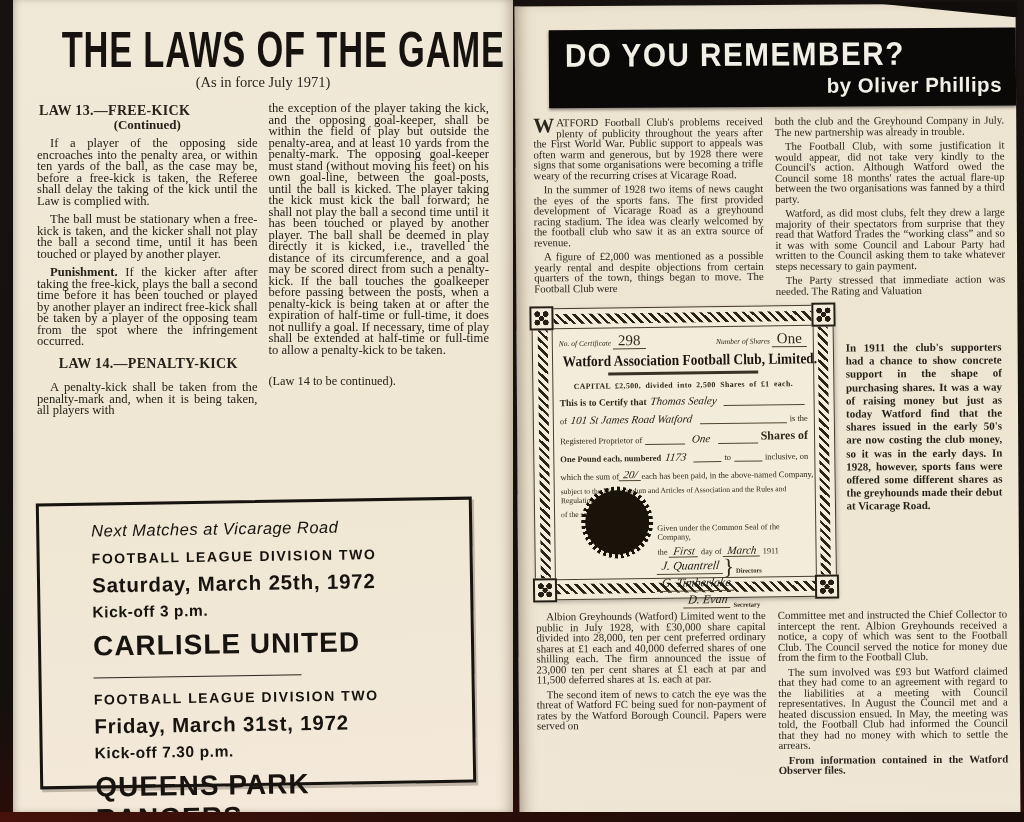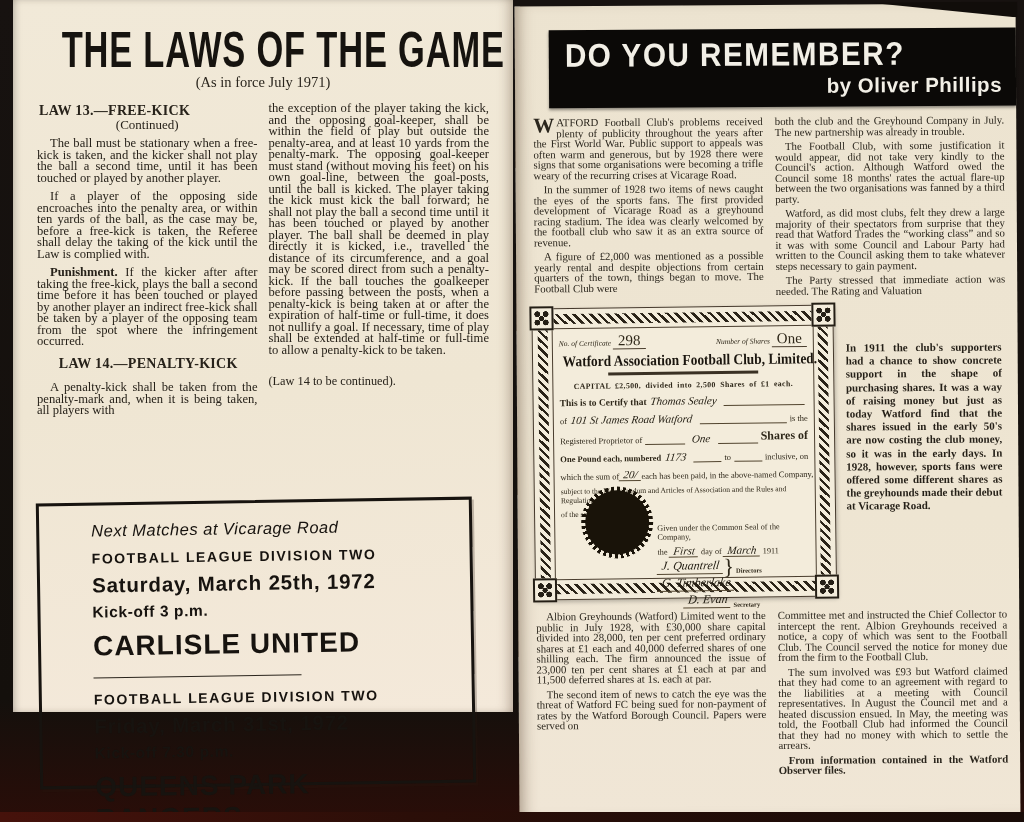--- a/index.html
+++ b/index.html
@@ -3,21 +3,21 @@
 <meta charset="utf-8">
 <style>
   html,body{margin:0;padding:0;}
   body{
     width:1024px;height:822px;position:relative;overflow:hidden;
     background:linear-gradient(180deg,#171210 0%,#14100c 85%,#2a0d08 100%);
     font-family:"Liberation Serif",serif;color:#221d16;
   }
   .page{position:absolute;box-sizing:border-box;}
   .page-left{
-    left:13px;top:0;width:500px;height:712px;
+    left:13px;top:0;width:500px;height:812px;
     background:linear-gradient(175deg,#f1e9d8 0%,#efe6d3 55%,#f4e9da 100%);
     box-shadow:inset -10px 0 14px -8px rgba(70,45,25,.4), inset 4px 0 8px -4px rgba(0,0,0,.35);
   }
   .page-right{
     left:517px;top:5px;width:501px;height:810px;
     background:linear-gradient(185deg,#ece3d0 0%,#eee5d2 60%,#f0e6d6 100%);
     transform:rotate(-0.35deg);
     box-shadow:inset 12px 0 16px -10px rgba(70,45,25,.5);
   }
   .corner-wedge{position:absolute;top:-2px;right:-2px;width:150px;height:16px;background:#110d0a;
@@ -30,21 +30,21 @@
   .lp-title span{
     display:inline-block;font-family:"Liberation Sans",sans-serif;font-weight:bold;
     font-size:42px;letter-spacing:1px;color:#16130f;
     transform:scale(0.82,1.18);white-space:nowrap;
   }
   .lp-sub{text-align:center;font-size:14.5px;margin-top:0;color:#2a251d;}
   .lp-cols{display:flex;gap:11px;padding:0 24px;margin-top:12px;}
   .lp-col{width:50%;font-size:12.6px;line-height:11.5px;text-align:justify;color:#27221a;}
   .law-head{font-weight:bold;font-size:14px;margin:2px 0 2px 2px;letter-spacing:.3px;}
   .law-head.center{text-align:center;margin-top:10px;}
-  .law-cont{font-weight:normal;text-align:center;font-size:13px;margin-bottom:8px;}
+  .law-cont{font-weight:bold;text-align:center;font-size:13px;margin-bottom:8px;}
   .bp{margin:0 0 7px;}
   .ind{text-indent:13px;}
   .law-note{margin-top:20px;font-size:12.3px;}
 
   .matches-box{
     position:absolute;left:25px;top:500px;width:436px;height:286px;
     border:3px solid #17130f;transform:rotate(-0.9deg);box-sizing:border-box;
     padding:16px 10px 0 52px;font-family:"Liberation Sans",sans-serif;color:#17130f;
     box-shadow:2px 3px 0 rgba(40,25,15,.25);
   }
@@ -130,22 +130,22 @@
 <div class="page page-left">
   <div class="lp-title">
     <span>THE LAWS OF THE GAME</span>
   </div>
   <div class="lp-sub">(As in force July 1971)</div>
 
   <div class="lp-cols">
     <div class="lp-col">
       <div class="law-head">LAW 13.—FREE-KICK</div>
       <div class="law-cont">(Continued)</div>
+      <p class="bp ind">If a player of the opposing side encroaches into the penalty area, or within ten yards of the ball, as the case may be, before a free-kick is taken, the Referee shall delay the taking of the kick until the Law is complied with.</p>
       <p class="bp ind">The ball must be stationary when a free-kick is taken, and the kicker shall not play the ball a second time, until it has been touched or played by another player.</p>
-      <p class="bp ind">If a player of the opposing side encroaches into the penalty area, or within ten yards of the ball, as the case may be, before a free-kick is taken, the Referee shall delay the taking of the kick until the Law is complied with.</p>
       <p class="bp ind"><b>Punishment.</b><span> If the kicker after after taking the free-kick, plays the ball a second time before it has been touched or played by another player an indirect free-kick shall be taken by a player of the opposing team from the spot where the infringement occurred.</span></p>
       <div class="law-head center">LAW 14.—PENALTY-KICK</div>
       <p class="bp ind" style="margin-top:13px;">A penalty-kick shall be taken from the penalty-mark and, when it is being taken, all players with</p>
     </div>
     <div class="lp-col">
       <p class="bp">the exception of the player taking the kick, and the opposing goal-keeper, shall be within the field of play but outside the penalty-area, and at least 10 yards from the penalty-mark. The opposing goal-keeper must stand (without moving his feet) on his own goal-line, between the goal-posts, until the ball is kicked. The player taking the kick must kick the ball forward; he shall not play the ball a second time until it has been touched or played by another player. The ball shall be deemed in play directly it is kicked, i.e., travelled the distance of its circumference, and a goal may be scored direct from such a penalty-kick. If the ball touches the goalkeeper before passing between the posts, when a penalty-kick is being taken at or after the expiration of half-time or full-time, it does not nullify a goal. If necessary, time of play shall be extended at half-time or full-time to allow a penalty-kick to be taken.</p>
       <p class="law-note">(Law 14 to be continued).</p>
     </div>
   </div>
 

